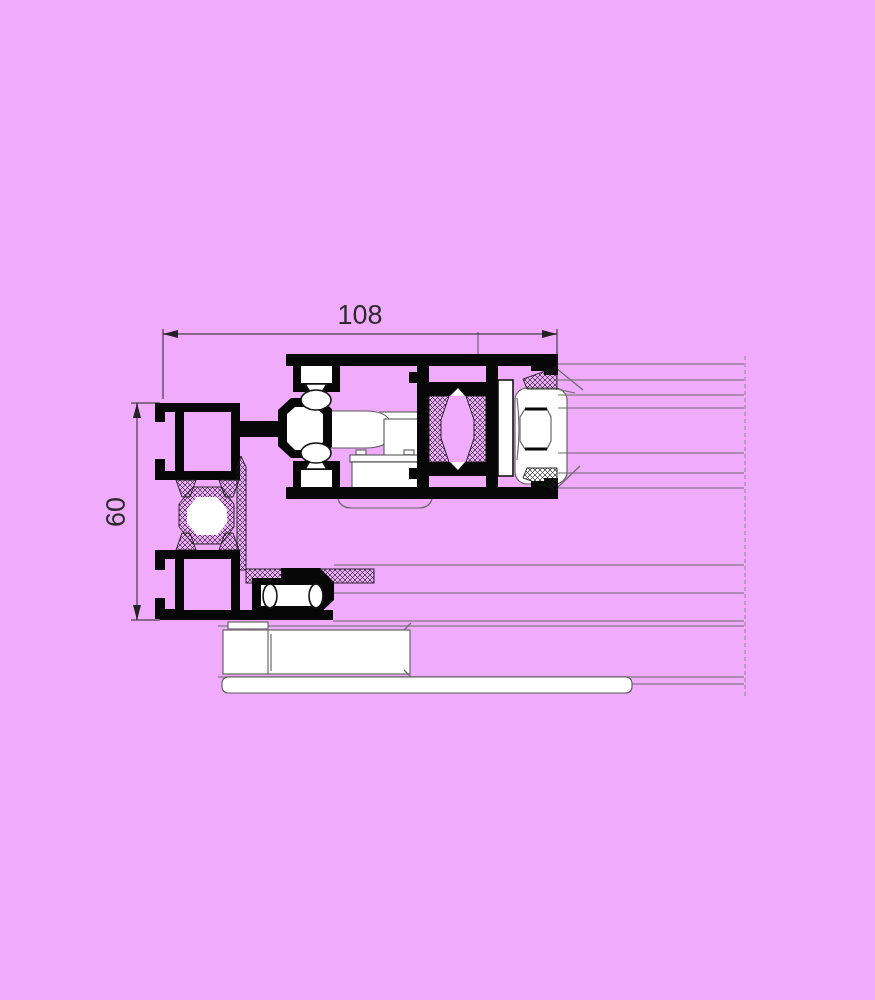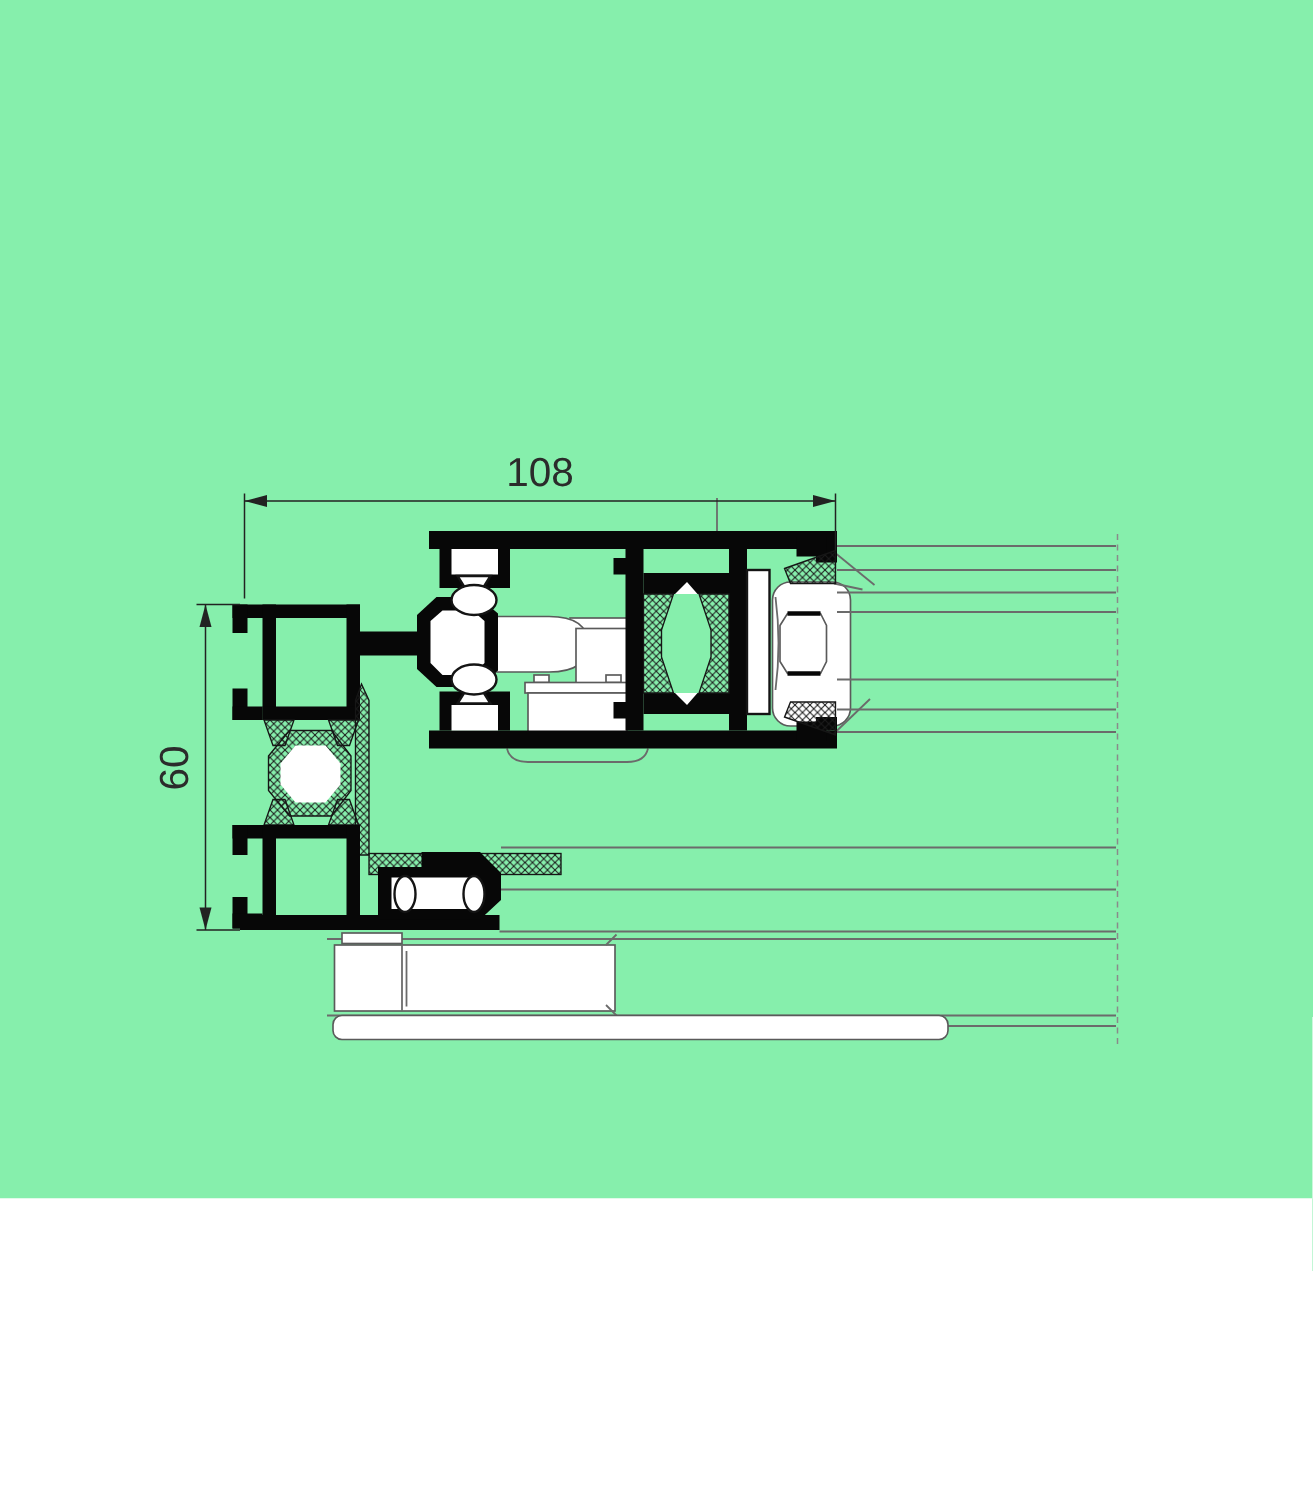--- a/index.html
+++ b/index.html
@@ -1,16 +1,16 @@
 <!DOCTYPE html>
 <html><head>
 <meta charset="utf-8">
 <style>
   html,body{margin:0;padding:0;background:#ffffff;}
-  .page{width:875px;height:799px;background:#86efac;position:relative;overflow:hidden;}
+  .page{width:875px;height:1000px;background:#f0abfc;position:relative;overflow:hidden;}
   svg{display:block;}
   .bk{fill:#070707;stroke:none;}
   .wh{fill:#ffffff;stroke:none;}
   .thin{stroke:#6b6b6b;fill:none;stroke-width:1.2;}
   .thinf{stroke:#5a5a5a;fill:#ffffff;stroke-width:1.1;}
   .hp{fill:url(#xh);stroke:#161616;stroke-width:0.9;}
   .dim{stroke:#222222;stroke-width:1;fill:none;}
   .arrow{fill:#222222;stroke:none;}
   .dimtxt{font-family:"Liberation Sans","DejaVu Sans",sans-serif;font-size:27px;fill:#2b2b2b;}
   .dash{stroke:#8a8a8a;stroke-dasharray:4 3;stroke-width:1;fill:none;}

